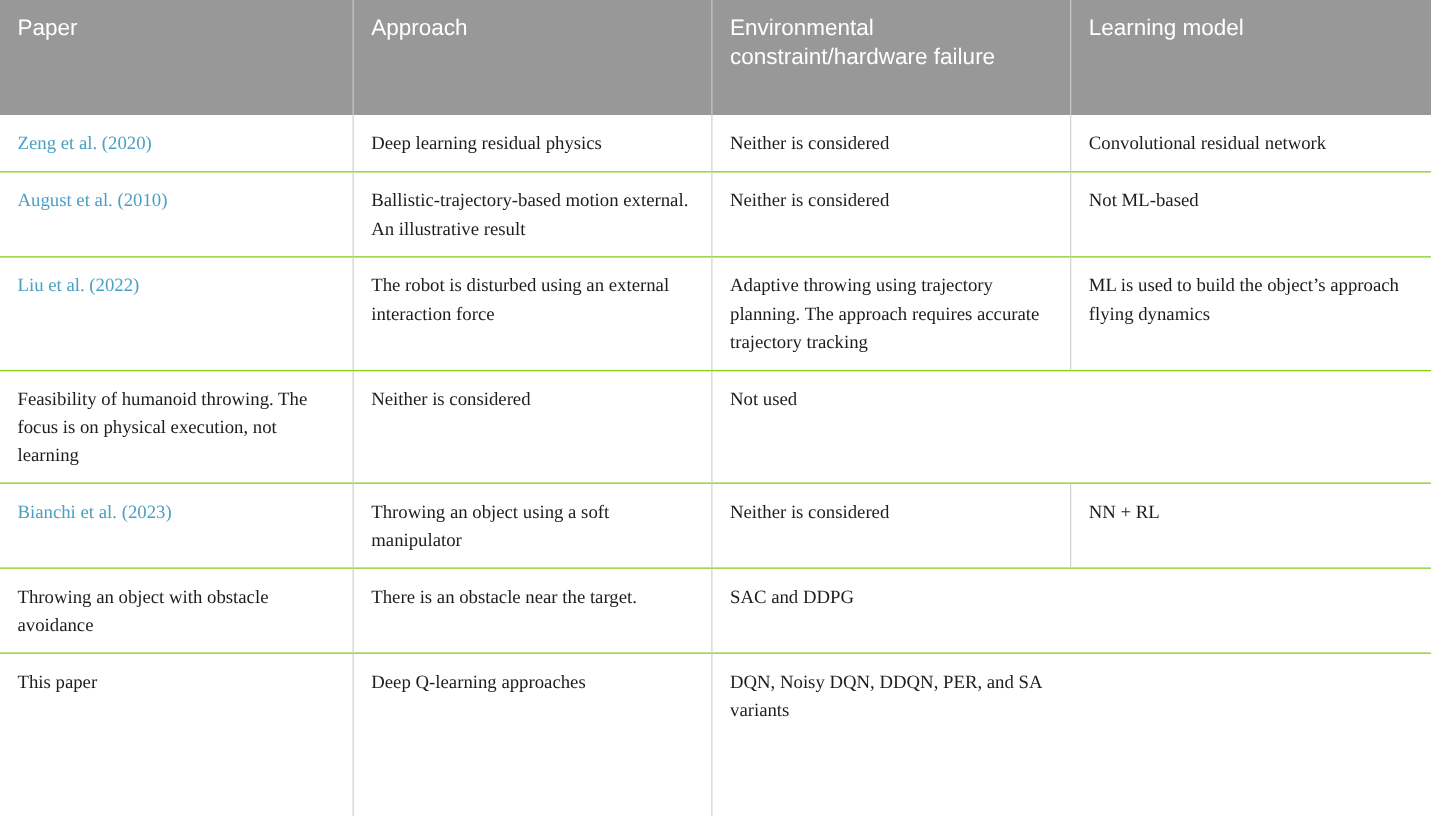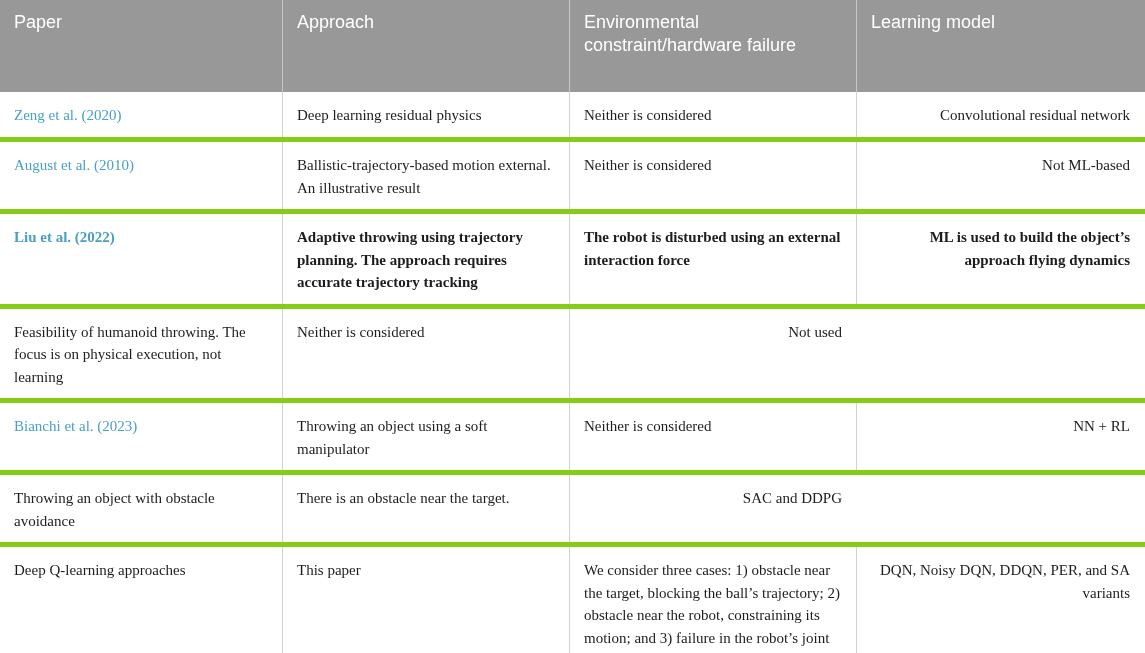--- a/index.html
+++ b/index.html
@@ -29,41 +29,41 @@
     line-height: 1.27;
     font-weight: 400;
     padding: 11px 16px 0 14px;
     border-right: 1px solid rgba(255,255,255,0.45);
     overflow: hidden;
   }
   .th:last-child { border-right: none; }
   .tr {
     display: grid;
     grid-template-columns: 283px 287px 287px 288px;
-    border-top: 5px solid #84cc16;
+    border-top: 1px solid #84cc16;
     background: #ffffff;
   }
   .tbody .tr:first-child { border-top: none; }
   .tbody .tr:nth-child(1) { min-height: 45px; }
   .tbody .tr:nth-child(2) { min-height: 68px; }
-  .tbody .tr:nth-child(3) { min-height: 89px; font-weight: bold; }
+  .tbody .tr:nth-child(3) { min-height: 89px; }
   .tbody .tr:nth-child(4) { min-height: 88px; }
   .tbody .tr:nth-child(5) { min-height: 68px; }
   .tbody .tr:nth-child(6) { min-height: 65px; }
   .tbody .tr:nth-child(7) { min-height: 132px; }
   .td {
     font-family: "Liberation Serif", serif;
     font-size: 15px;
     line-height: 1.5;
     color: #1d1d1d;
     padding: 12px 15px 10px 14px;
     border-right: 1px solid #d2d2d2;
     overflow: hidden;
   }
-  .td:last-child { border-right: none; text-align: right; }
+  .td:last-child { border-right: none; }
   a.cite {
     color: #4aa0c5;
     text-decoration: none;
     cursor: pointer;
   }
 </style>
 </head>
 <body>
 
 <div class="table">
@@ -81,40 +81,39 @@
         <div class="td">Convolutional residual network</div>
       </div>
       <div class="tr">
         <div class="td"><a class="cite" href="#">August et al. (2010)</a></div>
         <div class="td">Ballistic-trajectory-based motion external. An illustrative result</div>
         <div class="td">Neither is considered</div>
         <div class="td">Not ML-based</div>
       </div>
       <div class="tr">
         <div class="td"><a class="cite" href="#">Liu et al. (2022)</a></div>
+        <div class="td">The robot is disturbed using an external interaction force</div>
         <div class="td">Adaptive throwing using trajectory planning. The approach requires accurate trajectory tracking</div>
-        <div class="td">The robot is disturbed using an external interaction force</div>
         <div class="td">ML is used to build the object’s approach flying dynamics</div>
       </div>
       <div class="tr">
         <div class="td">Feasibility of humanoid throwing. The focus is on physical execution, not learning</div>
         <div class="td">Neither is considered</div>
         <div class="td">Not used</div>
       </div>
       <div class="tr">
         <div class="td"><a class="cite" href="#">Bianchi et al. (2023)</a></div>
         <div class="td">Throwing an object using a soft manipulator</div>
         <div class="td">Neither is considered</div>
         <div class="td">NN + RL</div>
       </div>
       <div class="tr">
         <div class="td">Throwing an object with obstacle avoidance</div>
         <div class="td">There is an obstacle near the target.</div>
         <div class="td">SAC and DDPG</div>
       </div>
       <div class="tr">
+        <div class="td"><span>This paper</span></div>
         <div class="td">Deep Q-learning approaches</div>
-        <div class="td"><span>This paper</span></div>
-        <div class="td">We consider three cases: 1) obstacle near the target, blocking the ball’s trajectory; 2) obstacle near the robot, constraining its motion; and 3) failure in the robot’s joint</div>
         <div class="td">DQN, Noisy DQN, DDQN, PER, and SA variants</div>
       </div>
     </div>
 </div>
 
 </body></html>

